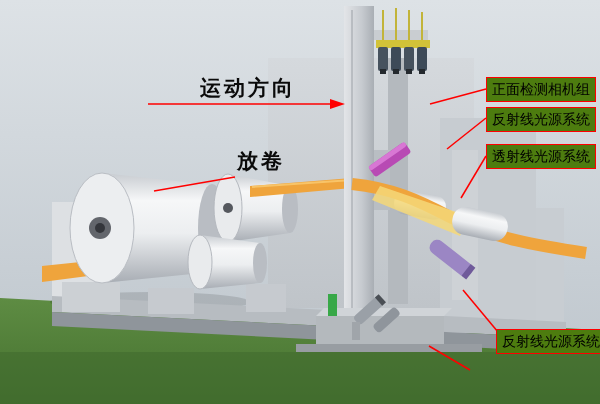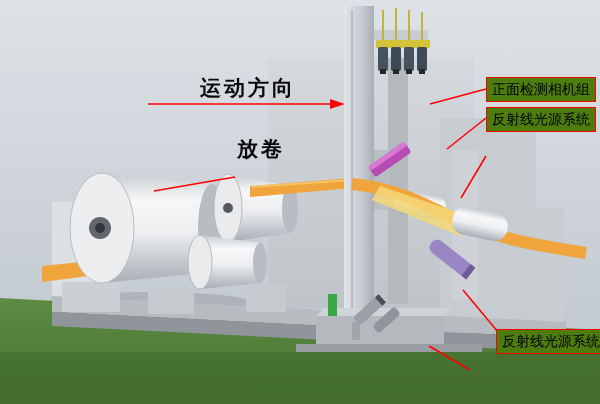--- a/index.html
+++ b/index.html
@@ -168,18 +168,19 @@
       <line class="ann-line" x1="154" y1="191" x2="235" y2="177"></line>
       <line class="ann-line" x1="486" y1="89" x2="430" y2="104"></line>
       <line class="ann-line" x1="486" y1="118" x2="447" y2="149"></line>
       <line class="ann-line" x1="486" y1="156" x2="461" y2="198"></line>
       <line class="ann-line" x1="498" y1="332" x2="463" y2="290"></line>
       <line class="ann-line" x1="470" y1="370" x2="429" y2="346"></line>
     </g>
   </svg>
 
   <div class="big-label" style="left:200px;top:74px;">运动方向</div>
-  <div class="big-label" style="left:237px;top:135px;">放卷</div>
+  <div class="big-label" style="left:237px;top:147px;">放卷</div>
 
   <div class="callout" style="left:486px;top:77px;">正面检测相机组</div>
   <div class="callout" style="left:486px;top:107px;">反射线光源系统</div>
+  <div class="callout" style="left:486px;top:144px;">透射线光源系统</div>
   <div class="callout" style="left:496px;top:329px;">反射线光源系统</div>
 </div>
 
 </body></html>

